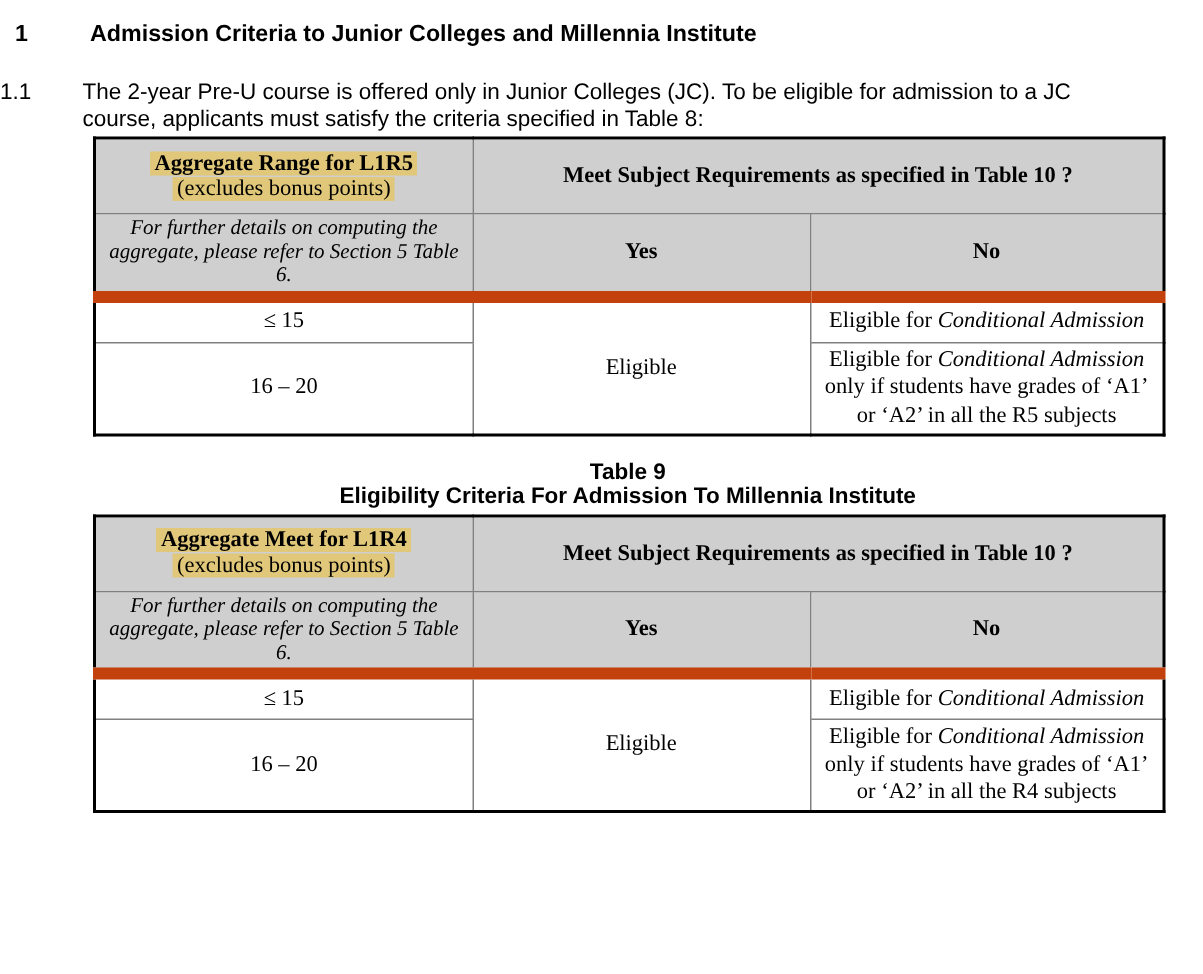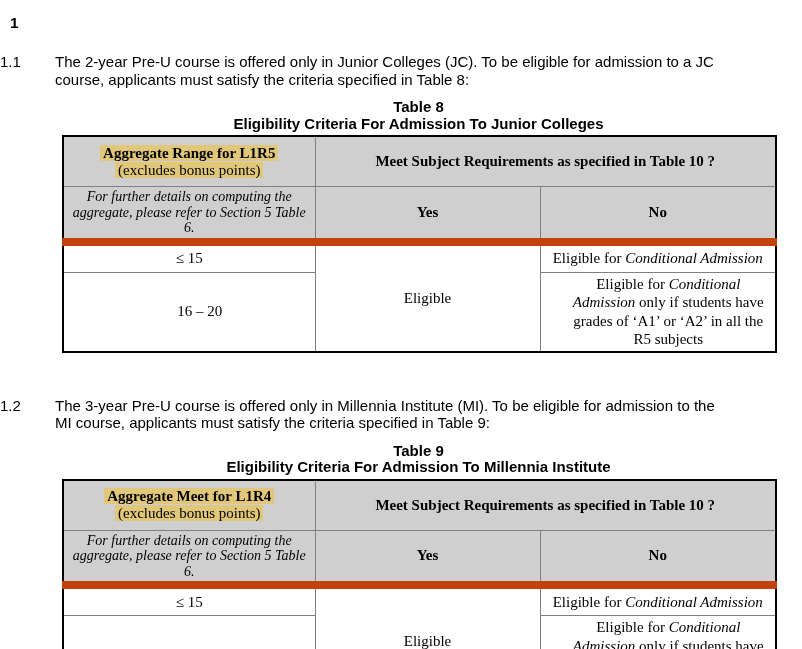--- a/index.html
+++ b/index.html
@@ -28,50 +28,47 @@
     text-align:center; vertical-align:middle;
     padding:2px 6px;
     overflow:hidden;
   }
   td.c1 { border-right:2px solid #000; }
   tr.hdr2 td { border-bottom:8px solid #c2410c; }
   td.hdr { background:#cfcfcf; }
   tr.hrow1 td { height:45px; }
   tr.hrow2 td { height:45px; }
   tr.brow1 td { height:22px; }
-  tr.brow2 td { height:56px;padding-left:27px; }
+  tr.brow2 td { height:56px; }
   .agg-title { font-weight:bold; }
   .hl { background:#e0c779; padding:0 3px; }
   td.note {
     font-style:italic; text-align:justify;
     font-size:14px; line-height:15.5px;
     padding:4px 8px 4px 9px;
   }
   td.req { font-weight:bold; }
   td.yn { font-weight:bold; }
   td.cond { line-height:18.5px; padding:2px 7px; }
 </style>
 </head>
 <body>
 
 <div>
 
   <div class="section-heading">
     <span class="sec-num">1</span>
+    <span>Admission Criteria to Junior Colleges and Millennia Institute</span>
   </div>
 
   <div class="para para-1">
     <span class="para-num">1.1</span>
     <span class="para-text">The 2-year Pre-U course is offered only in Junior Colleges (JC). To be eligible for admission to a JC course, applicants must satisfy the criteria specified in Table 8:</span>
   </div>
 
-  <div class="table-title">
-    <div>Table 8</div>
-    <div>Eligibility Criteria For Admission To Junior Colleges</div>
-  </div>
 
   <table class="criteria">
     <colgroup>
         <col style="width:252px">
         <col style="width:225px">
         <col style="width:236px">
       </colgroup>
     <tbody>
         <tr class="hrow1">
       <td class="hdr c1">
@@ -90,24 +87,20 @@
       <td rowspan="2">Eligible</td>
       <td class="cond"><span>Eligible for </span><i>Conditional Admission</i></td>
     </tr>
     <tr class="brow2">
       <td class="c1">16 – 20</td>
       <td class="cond"><span>Eligible for </span><i>Conditional Admission</i><span> only if students have grades of ‘A1’ or ‘A2’ in all the R5 subjects</span></td>
     </tr>
   </tbody>
     </table>
 
-  <div class="para para-2">
-    <span class="para-num">1.2</span>
-    <span class="para-text">The 3-year Pre-U course is offered only in Millennia Institute (MI). To be eligible for admission to the MI course, applicants must satisfy the criteria specified in Table 9:</span>
-  </div>
 
   <div class="table-title">
     <div>Table 9</div>
     <div>Eligibility Criteria For Admission To Millennia Institute</div>
   </div>
 
   <table class="criteria">
     <colgroup>
         <col style="width:252px">
         <col style="width:225px">

